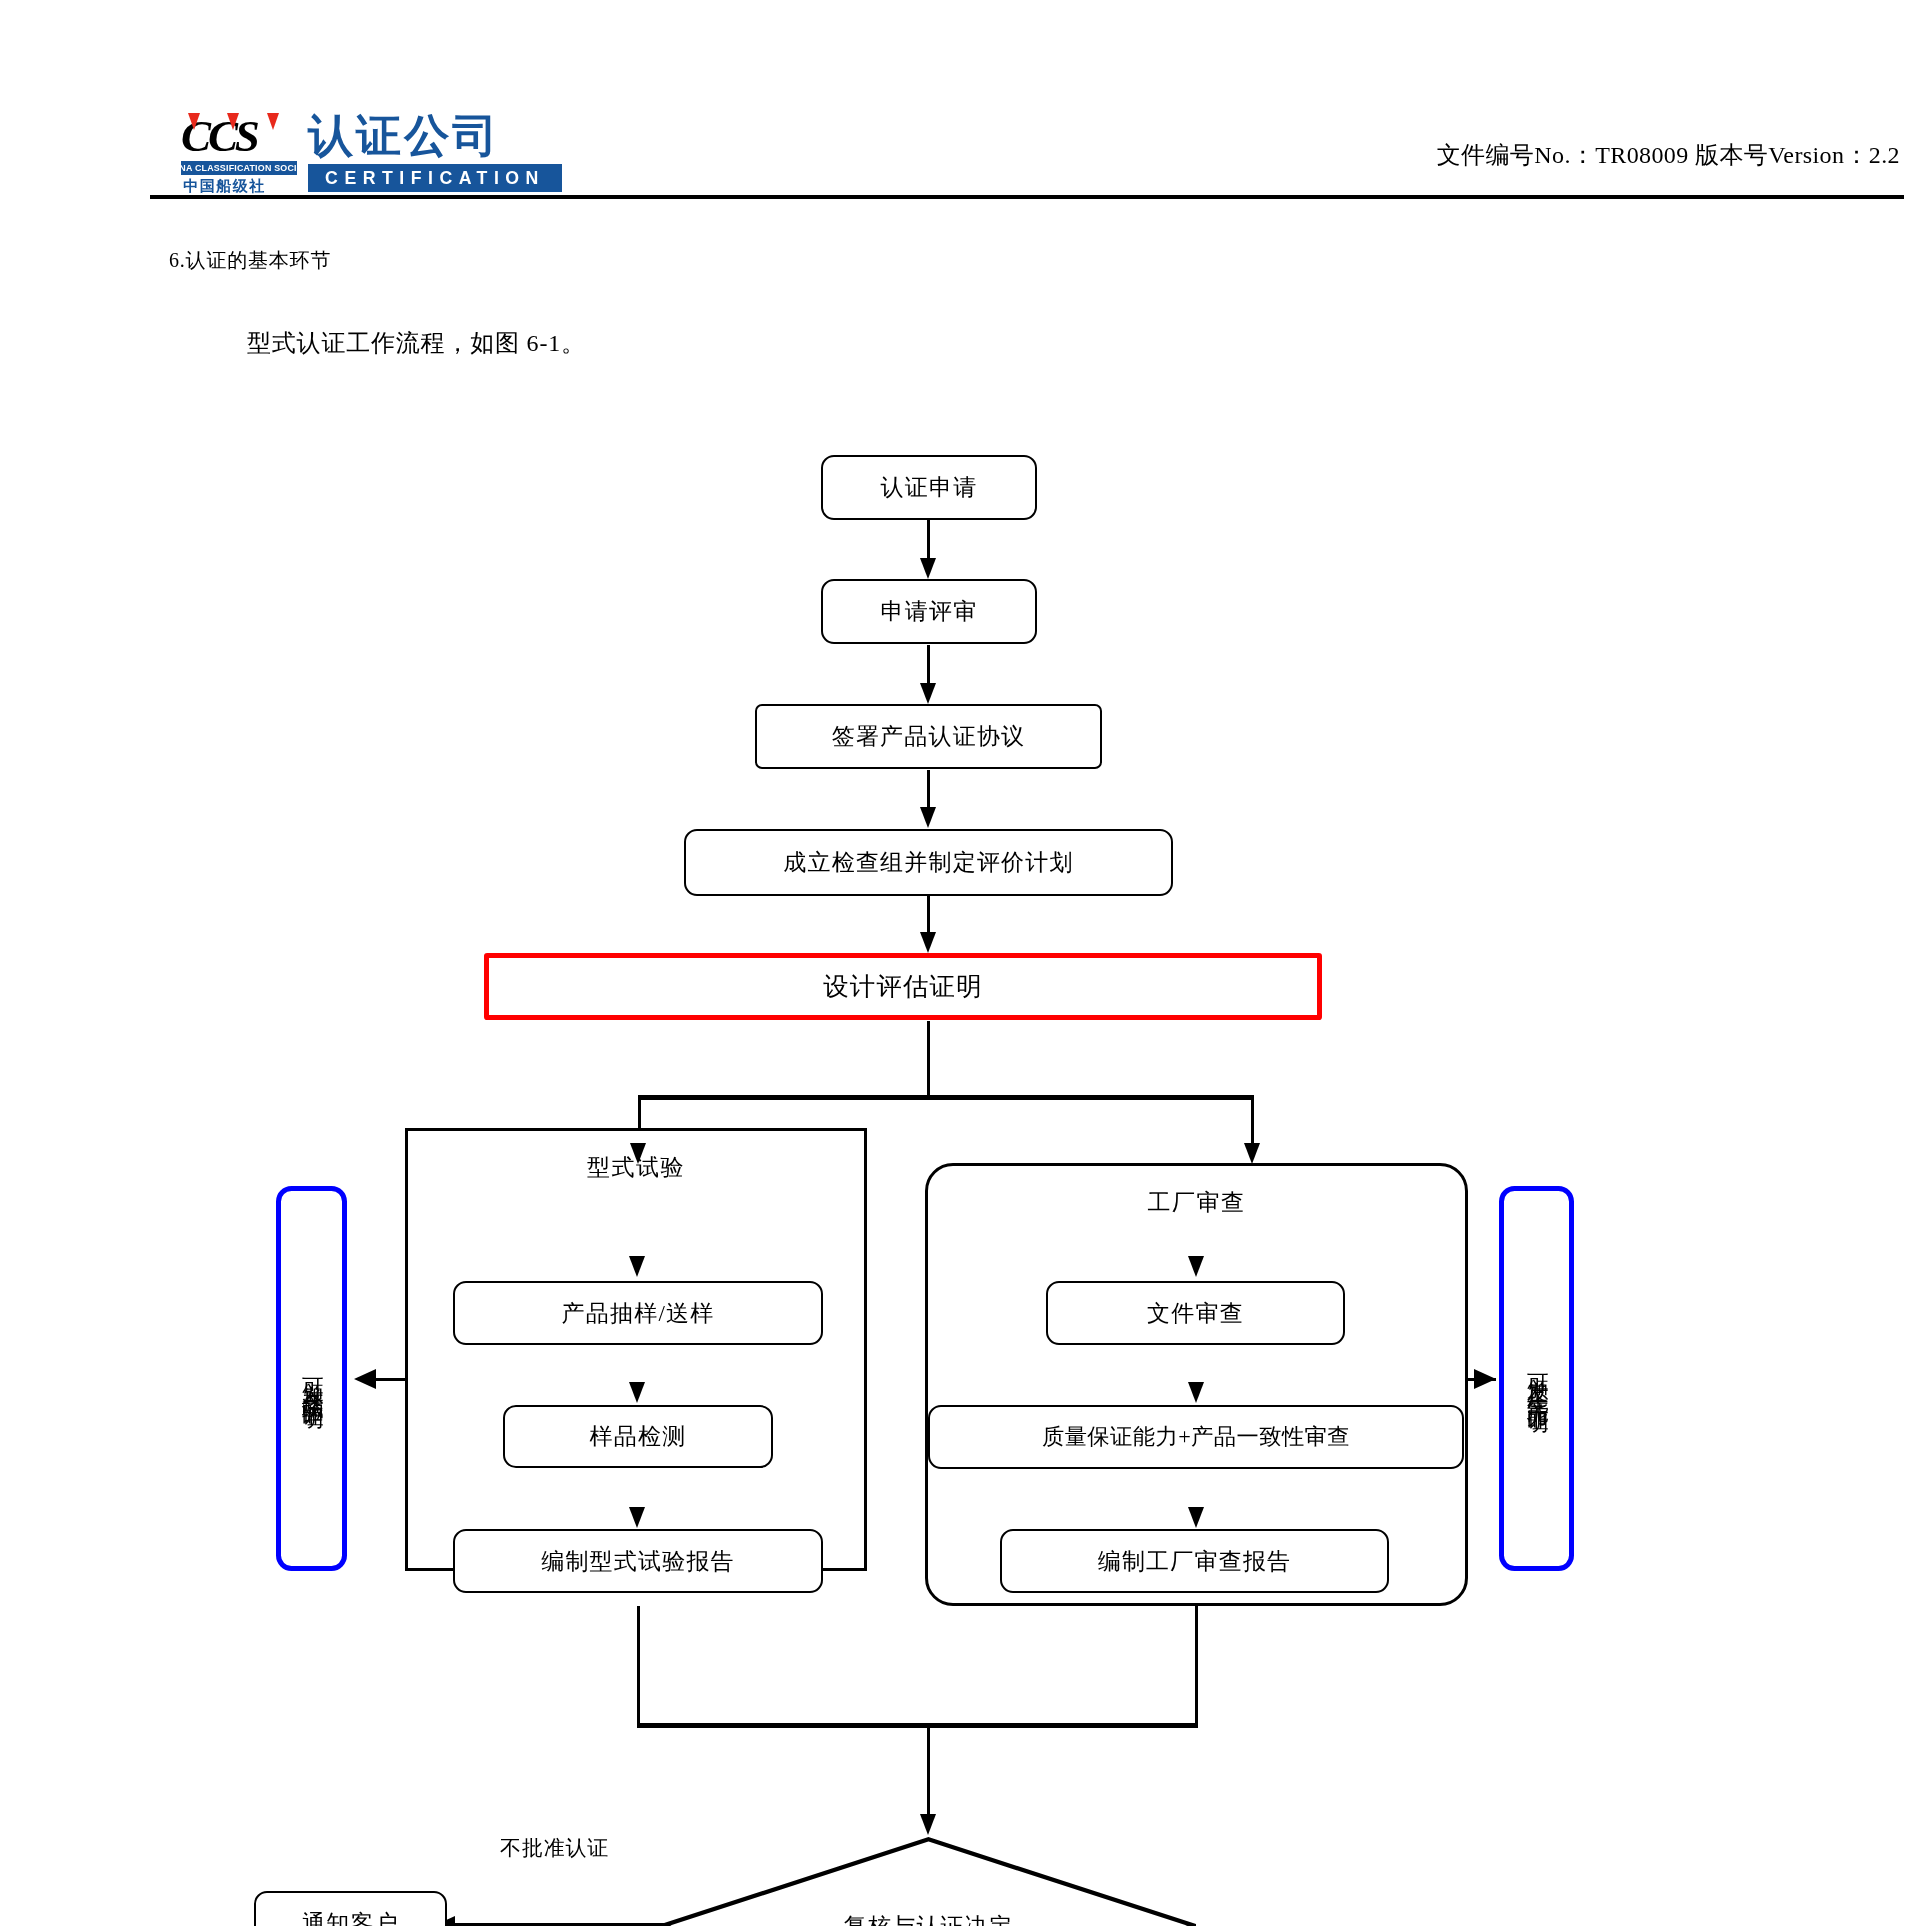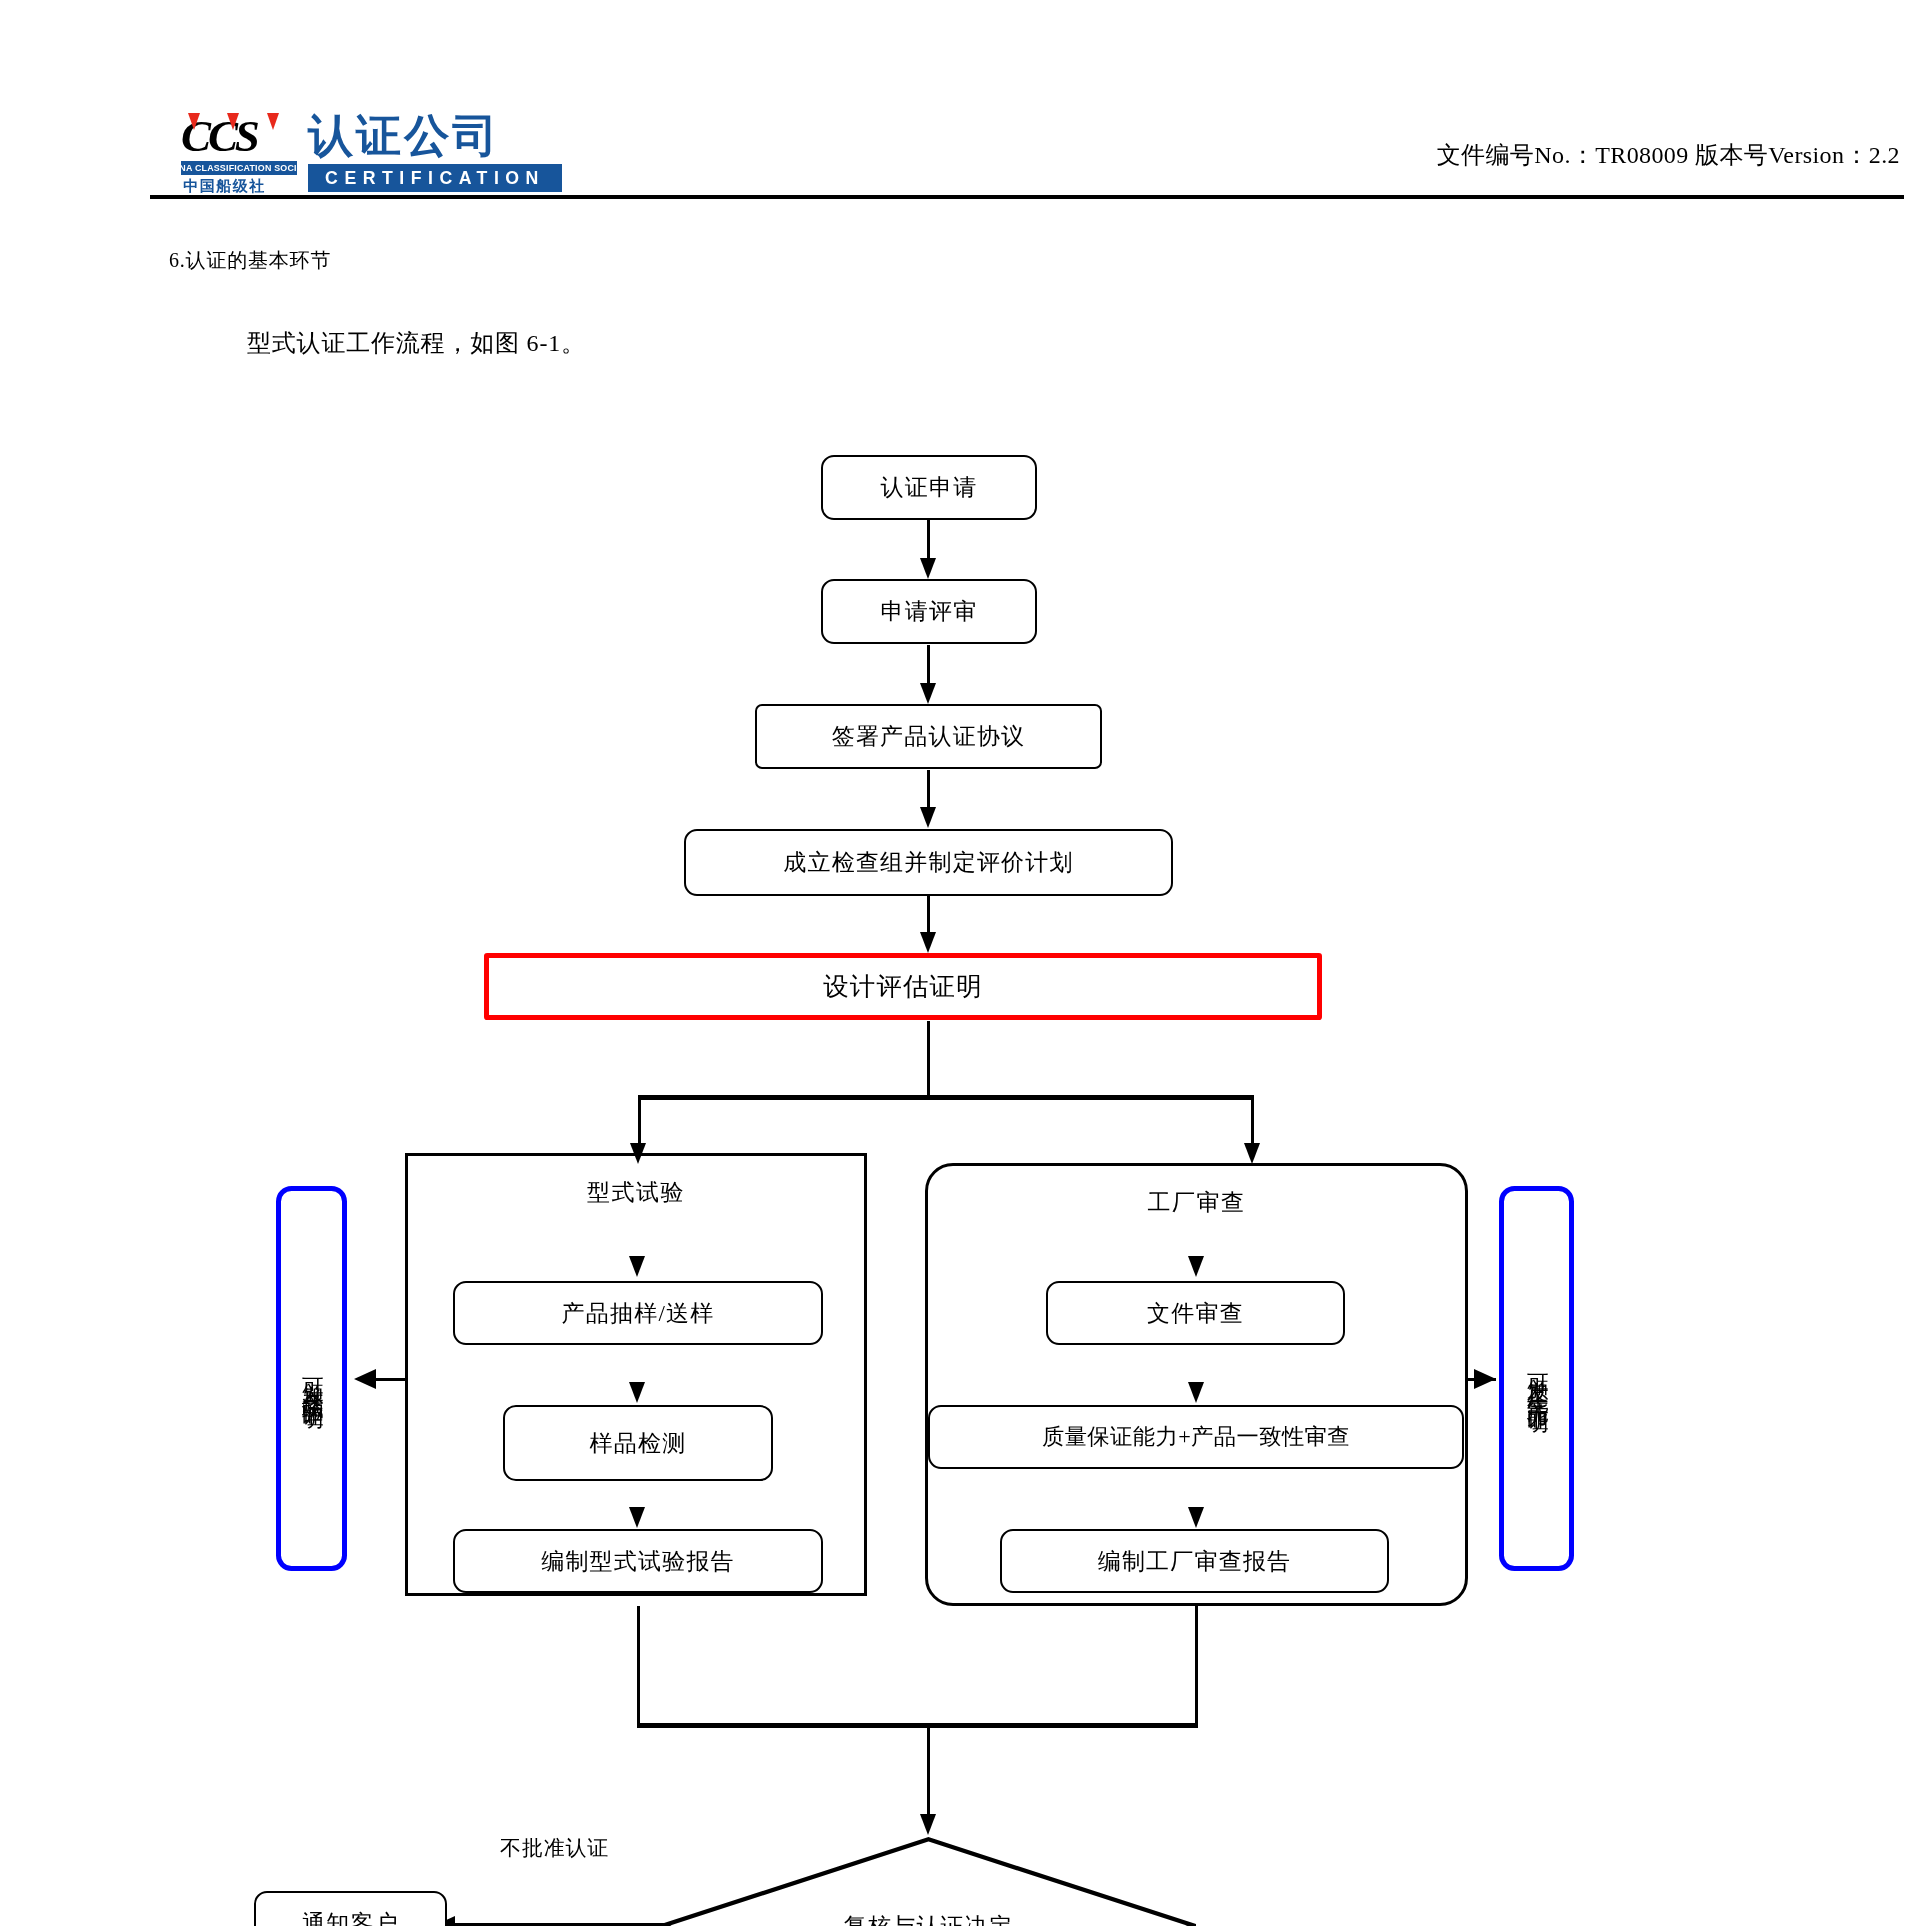--- a/index.html
+++ b/index.html
@@ -133,31 +133,31 @@
 
     <div class="node red" style="left:484px;top:537px;width:838px;height:67px;">设计评估证明</div>
 
     <div class="ln vln" style="left:927px;top:605px;height:76px;"></div>
     <div class="ln hln thick" style="left:638px;top:679px;width:616px;"></div>
     <div class="ln vln" style="left:638px;top:679px;height:52px;"></div>
     <div class="arrow-d" style="left:630px;top:727px;"></div>
     <div class="ln vln" style="left:1251px;top:679px;height:52px;"></div>
     <div class="arrow-d" style="left:1244px;top:727px;"></div>
 
-    <div class="container-box" style="left:405px;top:737px;width:462px;height:443px;">
+    <div class="container-box" style="left:405px;top:712px;width:462px;height:443px;">
       <div class="container-title" style="top:21px;">型式试验</div>
     </div>
     <div class="ln vln" style="left:637px;top:801px;height:42px;"></div>
     <div class="arrow-d" style="left:629px;top:840px;"></div>
 
     <div class="node" style="left:453px;top:865px;width:370px;height:64px;">产品抽样/送样</div>
     <div class="ln vln" style="left:637px;top:928px;height:42px;"></div>
     <div class="arrow-d" style="left:629px;top:966px;"></div>
 
-    <div class="node" style="left:503px;top:989px;width:270px;height:76px;">样品检测</div>
+    <div class="node" style="left:503px;top:989px;width:270px;height:63px;">样品检测</div>
     <div class="ln vln" style="left:637px;top:1053px;height:42px;"></div>
     <div class="arrow-d" style="left:629px;top:1091px;"></div>
 
     <div class="node" style="left:453px;top:1113px;width:370px;height:64px;">编制型式试验报告</div>
 
     <div class="container-box" style="left:925px;top:747px;width:543px;height:443px;border-radius:28px;">
       <div class="container-title" style="top:21px;">工厂审查</div>
     </div>
     <div class="ln vln" style="left:1195px;top:801px;height:42px;"></div>
     <div class="arrow-d" style="left:1188px;top:840px;"></div>

